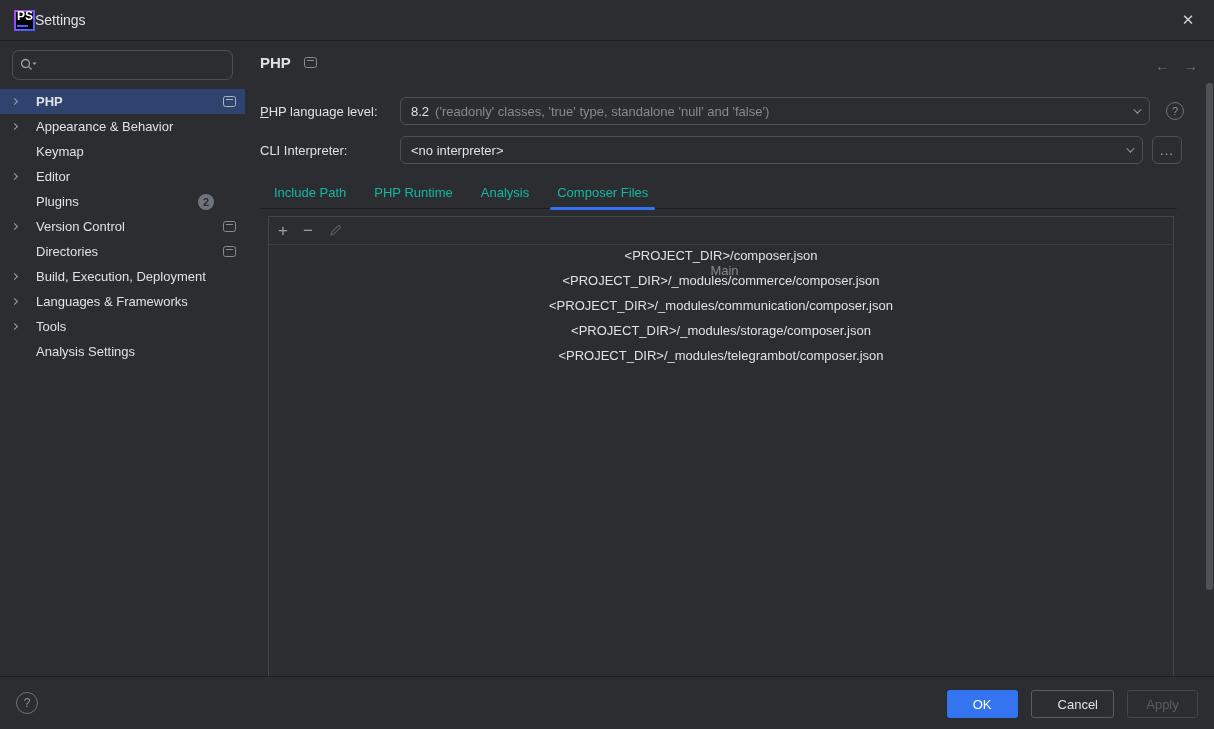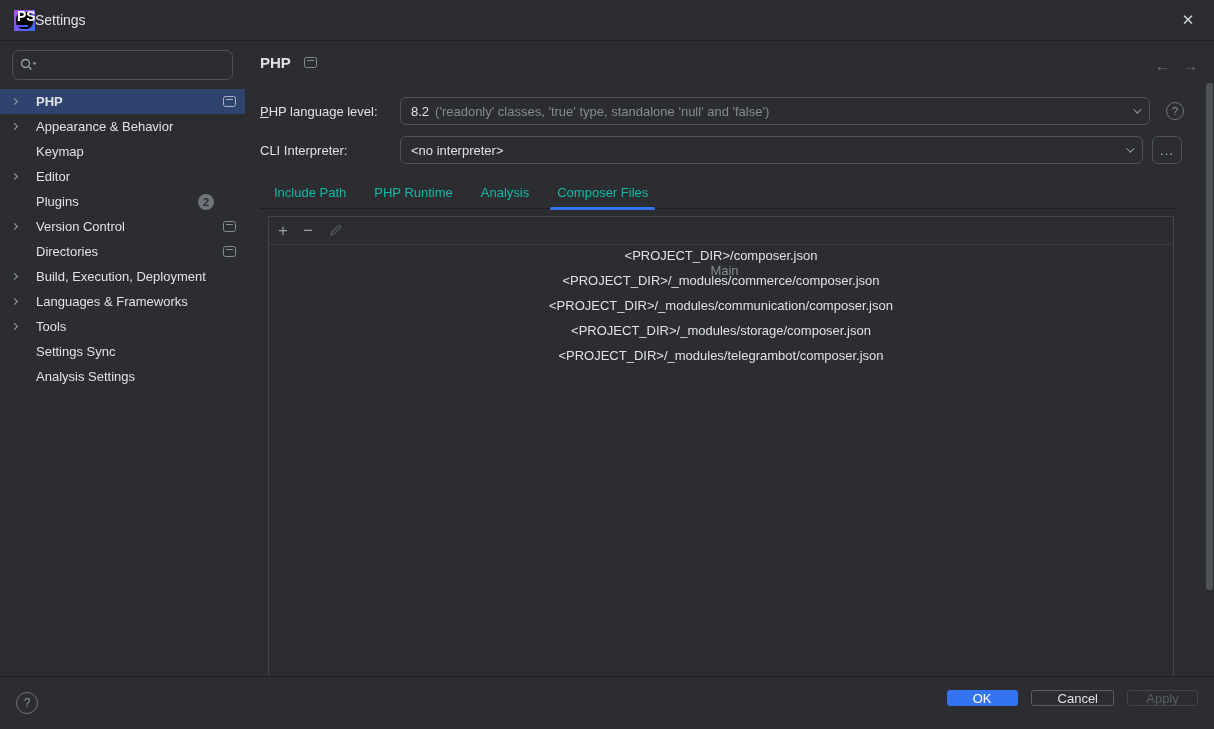--- a/index.html
+++ b/index.html
@@ -8,21 +8,21 @@
     position:relative; overflow:hidden;
     background:#2b2d30; color:#dfe1e5;
     font-family:"Liberation Sans", sans-serif; font-size:13px;
   }
   
   .titlebar { position:absolute; left:0; top:0; width:100%; height:41px;
     border-bottom:1px solid #1e1f22; display:flex; align-items:center; padding:0 14px; }
   .ps-logo { width:21px; height:21px; padding:2px;
     background:linear-gradient(135deg,#b74bf5 0%,#7256ff 55%,#2f6ef2 100%); }
   .ps-logo-inner { width:100%; height:100%; background:#000; position:relative;
-    color:#fff; font-size:14px; font-weight:bold; line-height:9px; padding-left:1px;border-radius:7px; }
+    color:#fff; font-size:12px; font-weight:bold; line-height:9px; padding-left:1px; }
   .ps-logo-bar { position:absolute; left:1px; right:5px; bottom:2px; height:2px;
     background:linear-gradient(90deg,#7256ff,#2f6ef2); }
   .win-title { margin-left:0; font-size:14px; color:#dfe1e5; }
   .close-btn { margin-left:auto; color:#cfd2d8; font-size:15px; width:24px; height:24px;
     display:flex; align-items:center; justify-content:center; cursor:default; }
   
   .sidebar { position:absolute; left:0; top:42px; width:252px; bottom:53px; }
   .search-box { margin:8px 0 0 12px; width:221px; height:30px; border:1px solid #4e5157;
     border-radius:7px; display:flex; align-items:center; padding:0 7px; }
   .search-input { flex:1; background:transparent; border:none; outline:none;
@@ -81,21 +81,21 @@
     padding:0 9px; gap:15px; }
   .tb-btn { color:#9da0a8; font-size:17px; line-height:17px; display:flex; align-items:center; }
   .rows { padding-top:3px; }
   .list-row { height:25px; display:flex; align-items:center; padding:0 8px;flex-direction:column; }
   .list-row.selected { background:#2e436e; border:1px solid #4a7cbf; border-radius:3px; }
   .row-suffix { color:#868a91; margin-left:7px; }
   
   .footer-sep { position:absolute; left:0; top:676px; width:100%; height:1px; background:#1e1f22; }
   .help-bottom { position:absolute; left:16px; top:692px; width:22px; height:22px; font-size:12px; }
   .buttons { position:absolute; right:16px; top:690px; display:flex; gap:13px; }
-  .btn { height:16px; min-width:71px; border-radius:3px; padding:0 15px;
+  .btn { height:28px; min-width:71px; border-radius:3px; padding:0 15px;
     display:flex; align-items:center; justify-content:center; font-size:13px; }
   .btn-primary { background:#3574f0; color:#fff; }
   .btn-secondary { border:1px solid #5a5d63; color:#dfe1e5;padding-left:26px; }
   .btn-disabled { border:1px solid #43454a; color:#5a5d63; }
   
   .scroll-thumb { position:absolute; right:1px; top:83px; width:7px; height:507px;
     background:#4e5157; border-radius:3px; }
 </style>
 </head>
 <body>
@@ -169,24 +169,20 @@
         <span class="chev">
           <i class="chev-i"></i>
         </span>
         <span class="side-label">Languages &amp; Frameworks</span>
       </div>
       <div class="side-item">
         <span class="chev">
           <i class="chev-i"></i>
         </span>
         <span class="side-label">Tools</span>
-      </div>
-      <div class="side-item">
-        <span class="chev"></span>
-        <span class="side-label">Settings Sync</span>
       </div>
       <div class="side-item">
         <span class="chev"></span>
         <span class="side-label">Analysis Settings</span>
       </div>
     </div>
 </div>
 
 <div class="page-title">
   <span>PHP</span>

